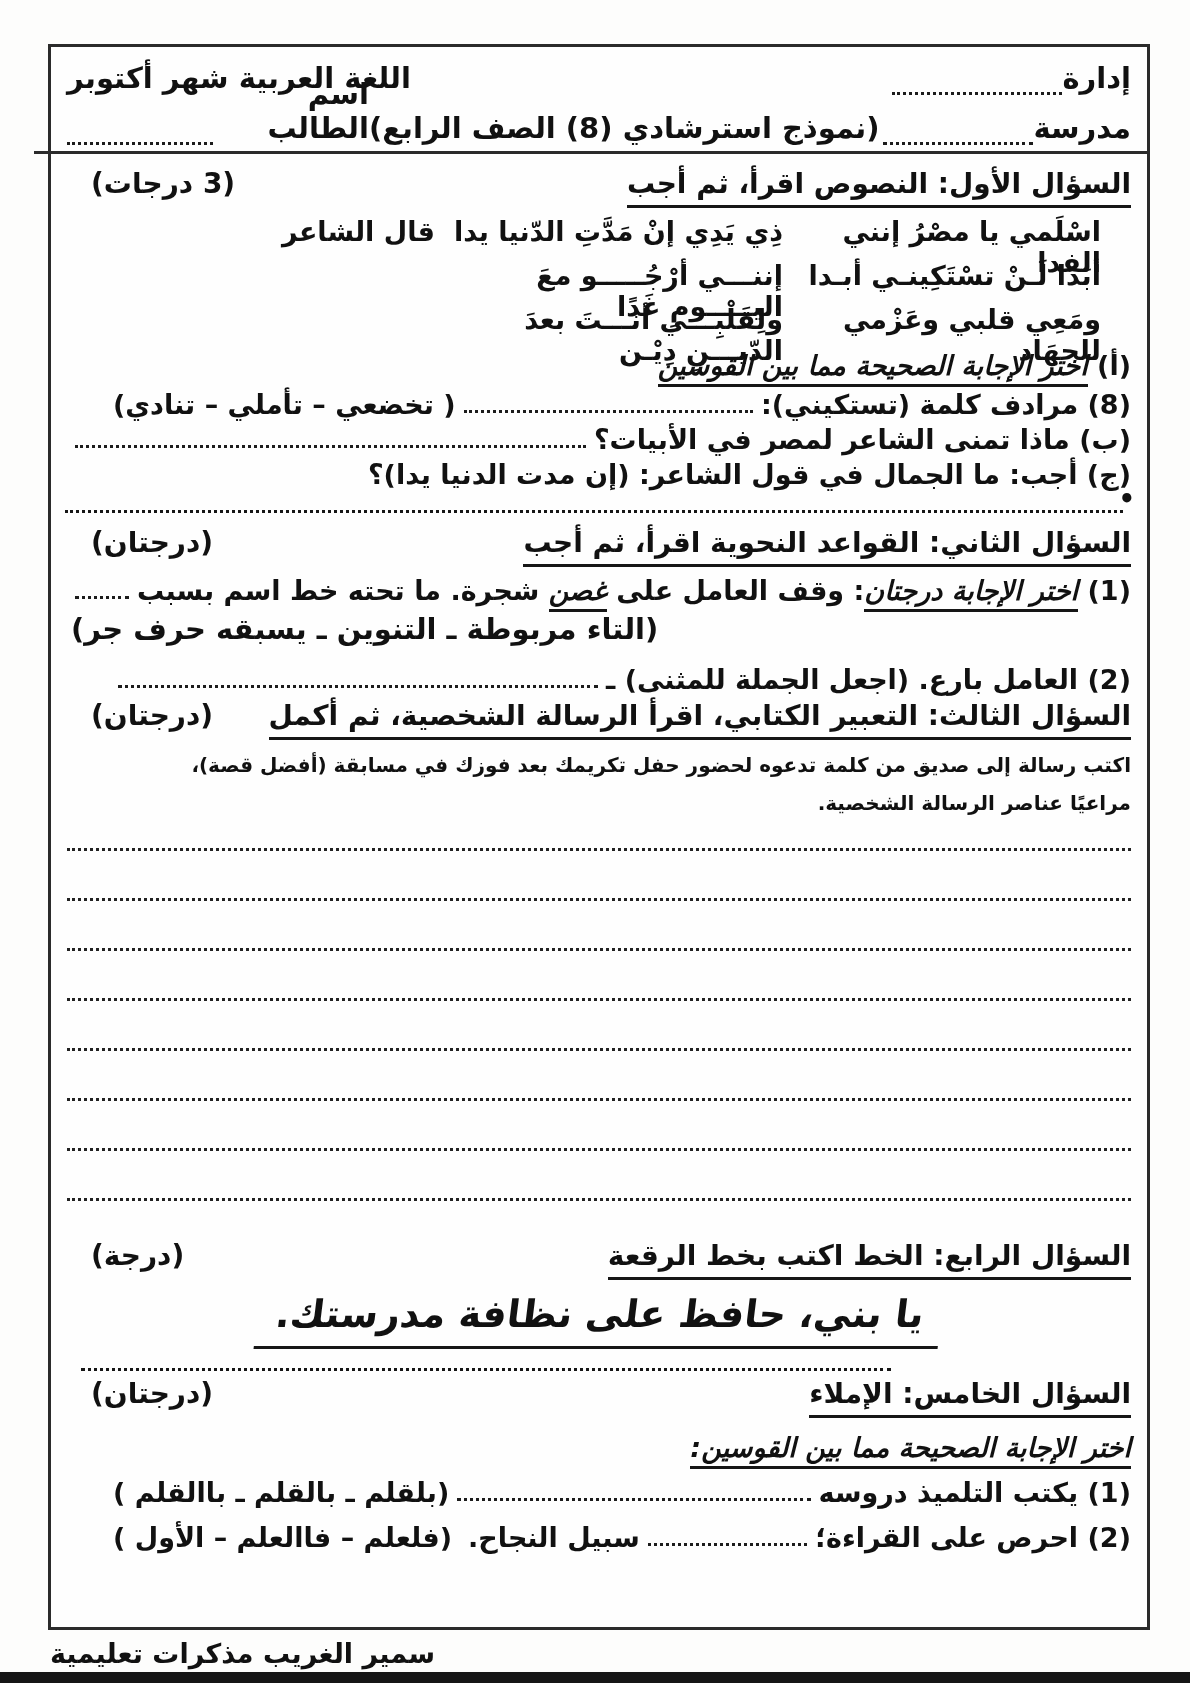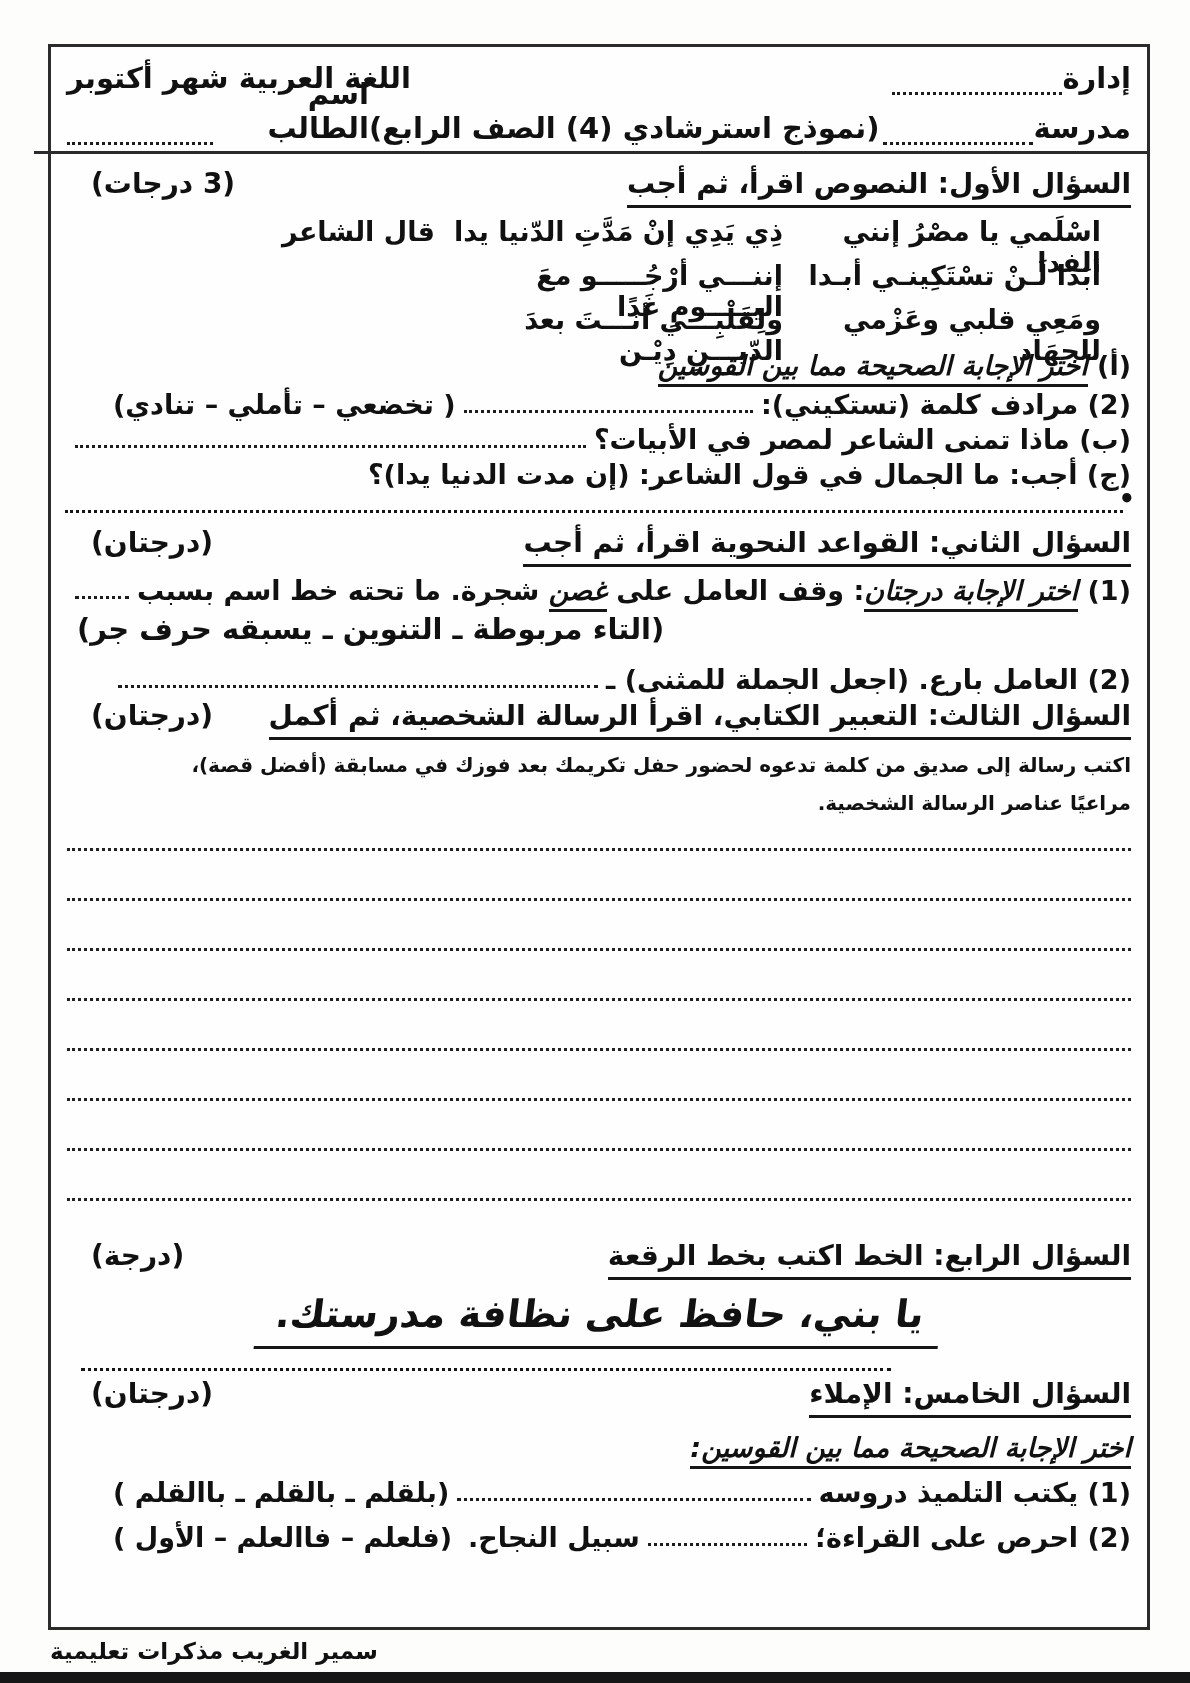--- a/index.html
+++ b/index.html
@@ -31,33 +31,33 @@
   .hemi-l{width:330px;margin-left:18px;}
   .vtag{white-space:nowrap;}
   .line{font-size:27px;}
   .flexline{display:flex;align-items:flex-end;}
   .grow{flex:1;margin:0 8px;transform:translateY(-7px);}
   .u{border-bottom:3px solid #161616;padding-bottom:3px;font-style:italic;}
   .pl46{padding-left:46px;}
   .bullet-row{position:relative;height:30px;}
   .bullet-glyph{position:absolute;right:-4px;top:-6px;font-size:26px;}
   .fulldots{position:absolute;left:-2px;right:8px;top:20px;border-top:3px dotted #161616;}
-  .q2-choices{font-size:29px;text-align:left;margin-left:10px;height:42px;}
+  .q2-choices{font-size:29px;text-align:left;margin-left:4px;height:42px;}
   .dots-fixed480{width:480px;margin:0 8px;transform:translateY(-7px);}
   .body-line{font-size:20px;line-height:38px;}
   .wline{border-bottom:3px dotted #222;}
   .wline-first{height:26px;}
   .wline-std{height:47px;}
   .callig-wrap{text-align:center;margin-top:12px;height:62px;}
   .callig{
     display:inline-block;font-size:38px;border-bottom:3px solid #161616;
     padding:0 18px 10px 18px;transform:skewX(-7deg);
   }
   .partial-dots{margin-top:14px;margin-left:14px;margin-right:auto;width:810px;height:0;border-top:3px dotted #161616;}
-  .footer-credit{position:absolute;top:1638px;left:50px;font-size:23px;direction:rtl;}
+  .footer-credit{position:absolute;top:1638px;left:50px;font-size:27px;direction:rtl;}
   .bottom-bar{position:absolute;left:0;bottom:0;width:1190px;height:11px;background:#161616;}
   .nowrap{white-space:nowrap;}
 </style>
 </head>
 <body>
 
 <div class="page">
 
   <div class="sheet">
 
@@ -67,21 +67,21 @@
         <span class="dots w170"></span>
       </div>
       <div>اللغة العربية  شهر أكتوبر</div>
     </div>
 
     <div class="hrow hrow2">
       <div class="hfield">
         <span>مدرسة</span>
         <span class="dots w150"></span>
       </div>
-      <div class="nowrap">(نموذج استرشادي (4)  الصف الرابع)</div>
+      <div class="nowrap">(نموذج استرشادي (8)  الصف الرابع)</div>
       <div class="hfield">
         <span>اسم الطالب</span>
         <span class="dots w165"></span>
       </div>
     </div>
 
     <div class="sec-row mt22">
       <div class="sec-title">السؤال الأول: النصوص اقرأ، ثم أجب</div>
       <div class="marks">(3 درجات)</div>
     </div>
@@ -100,21 +100,21 @@
         <span class="hemi-r">ومَعِي قلبي وعَزْمي للجهَاد</span>
         <span class="hemi-l">ولِقَلْبِـــي أنـــتَ بعدَ الدّيـــنِ دِيْـن</span>
       </div>
     </div>
 
     <div class="line mt10">
       <span>(أ) </span><span class="u">اختر الإجابة الصحيحة مما بين القوسين</span>
     </div>
 
     <div class="line flexline mt8 pl46">
-      <span>(2) مرادف كلمة (تستكيني): </span>
+      <span>(8) مرادف كلمة (تستكيني): </span>
       <span class="dots grow"></span>
       <span>( تخضعي –  تأملي  –  تنادي)</span>
     </div>
 
     <div class="line flexline mt4">
       <span>(ب) ماذا تمنى الشاعر لمصر في الأبيات؟</span>
       <span class="dots grow"></span>
     </div>
 
     <div class="line mt4">

